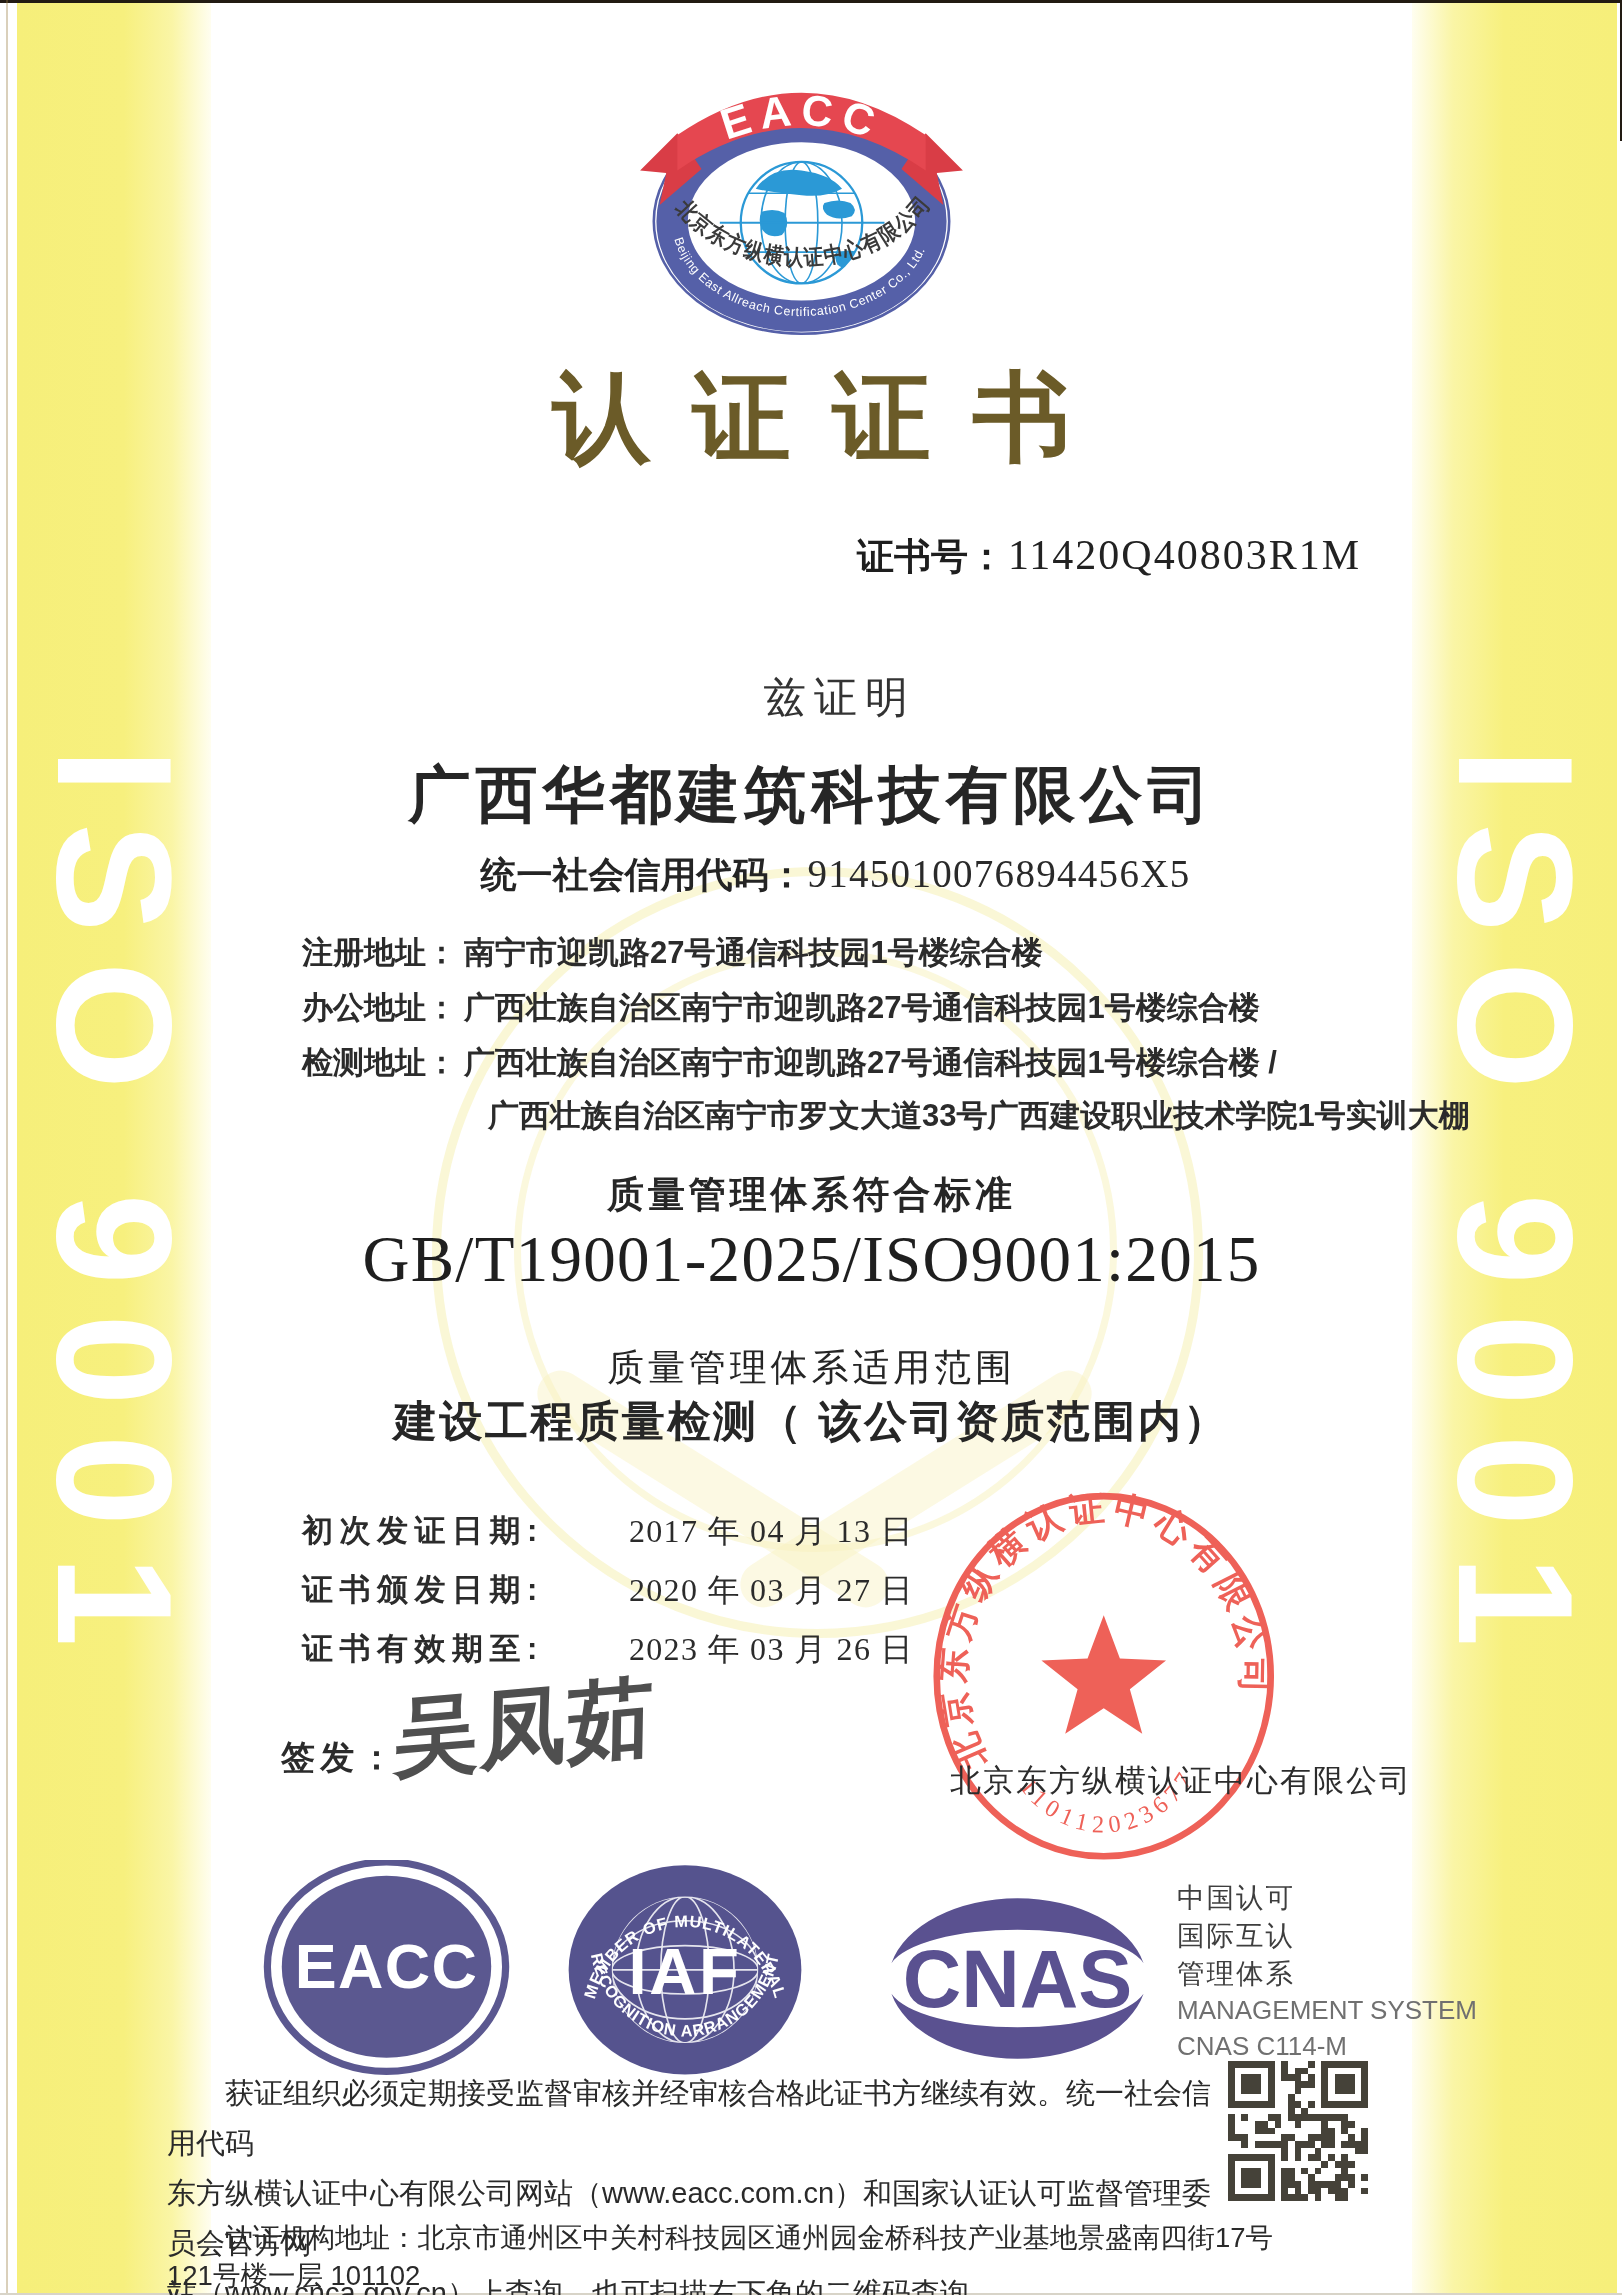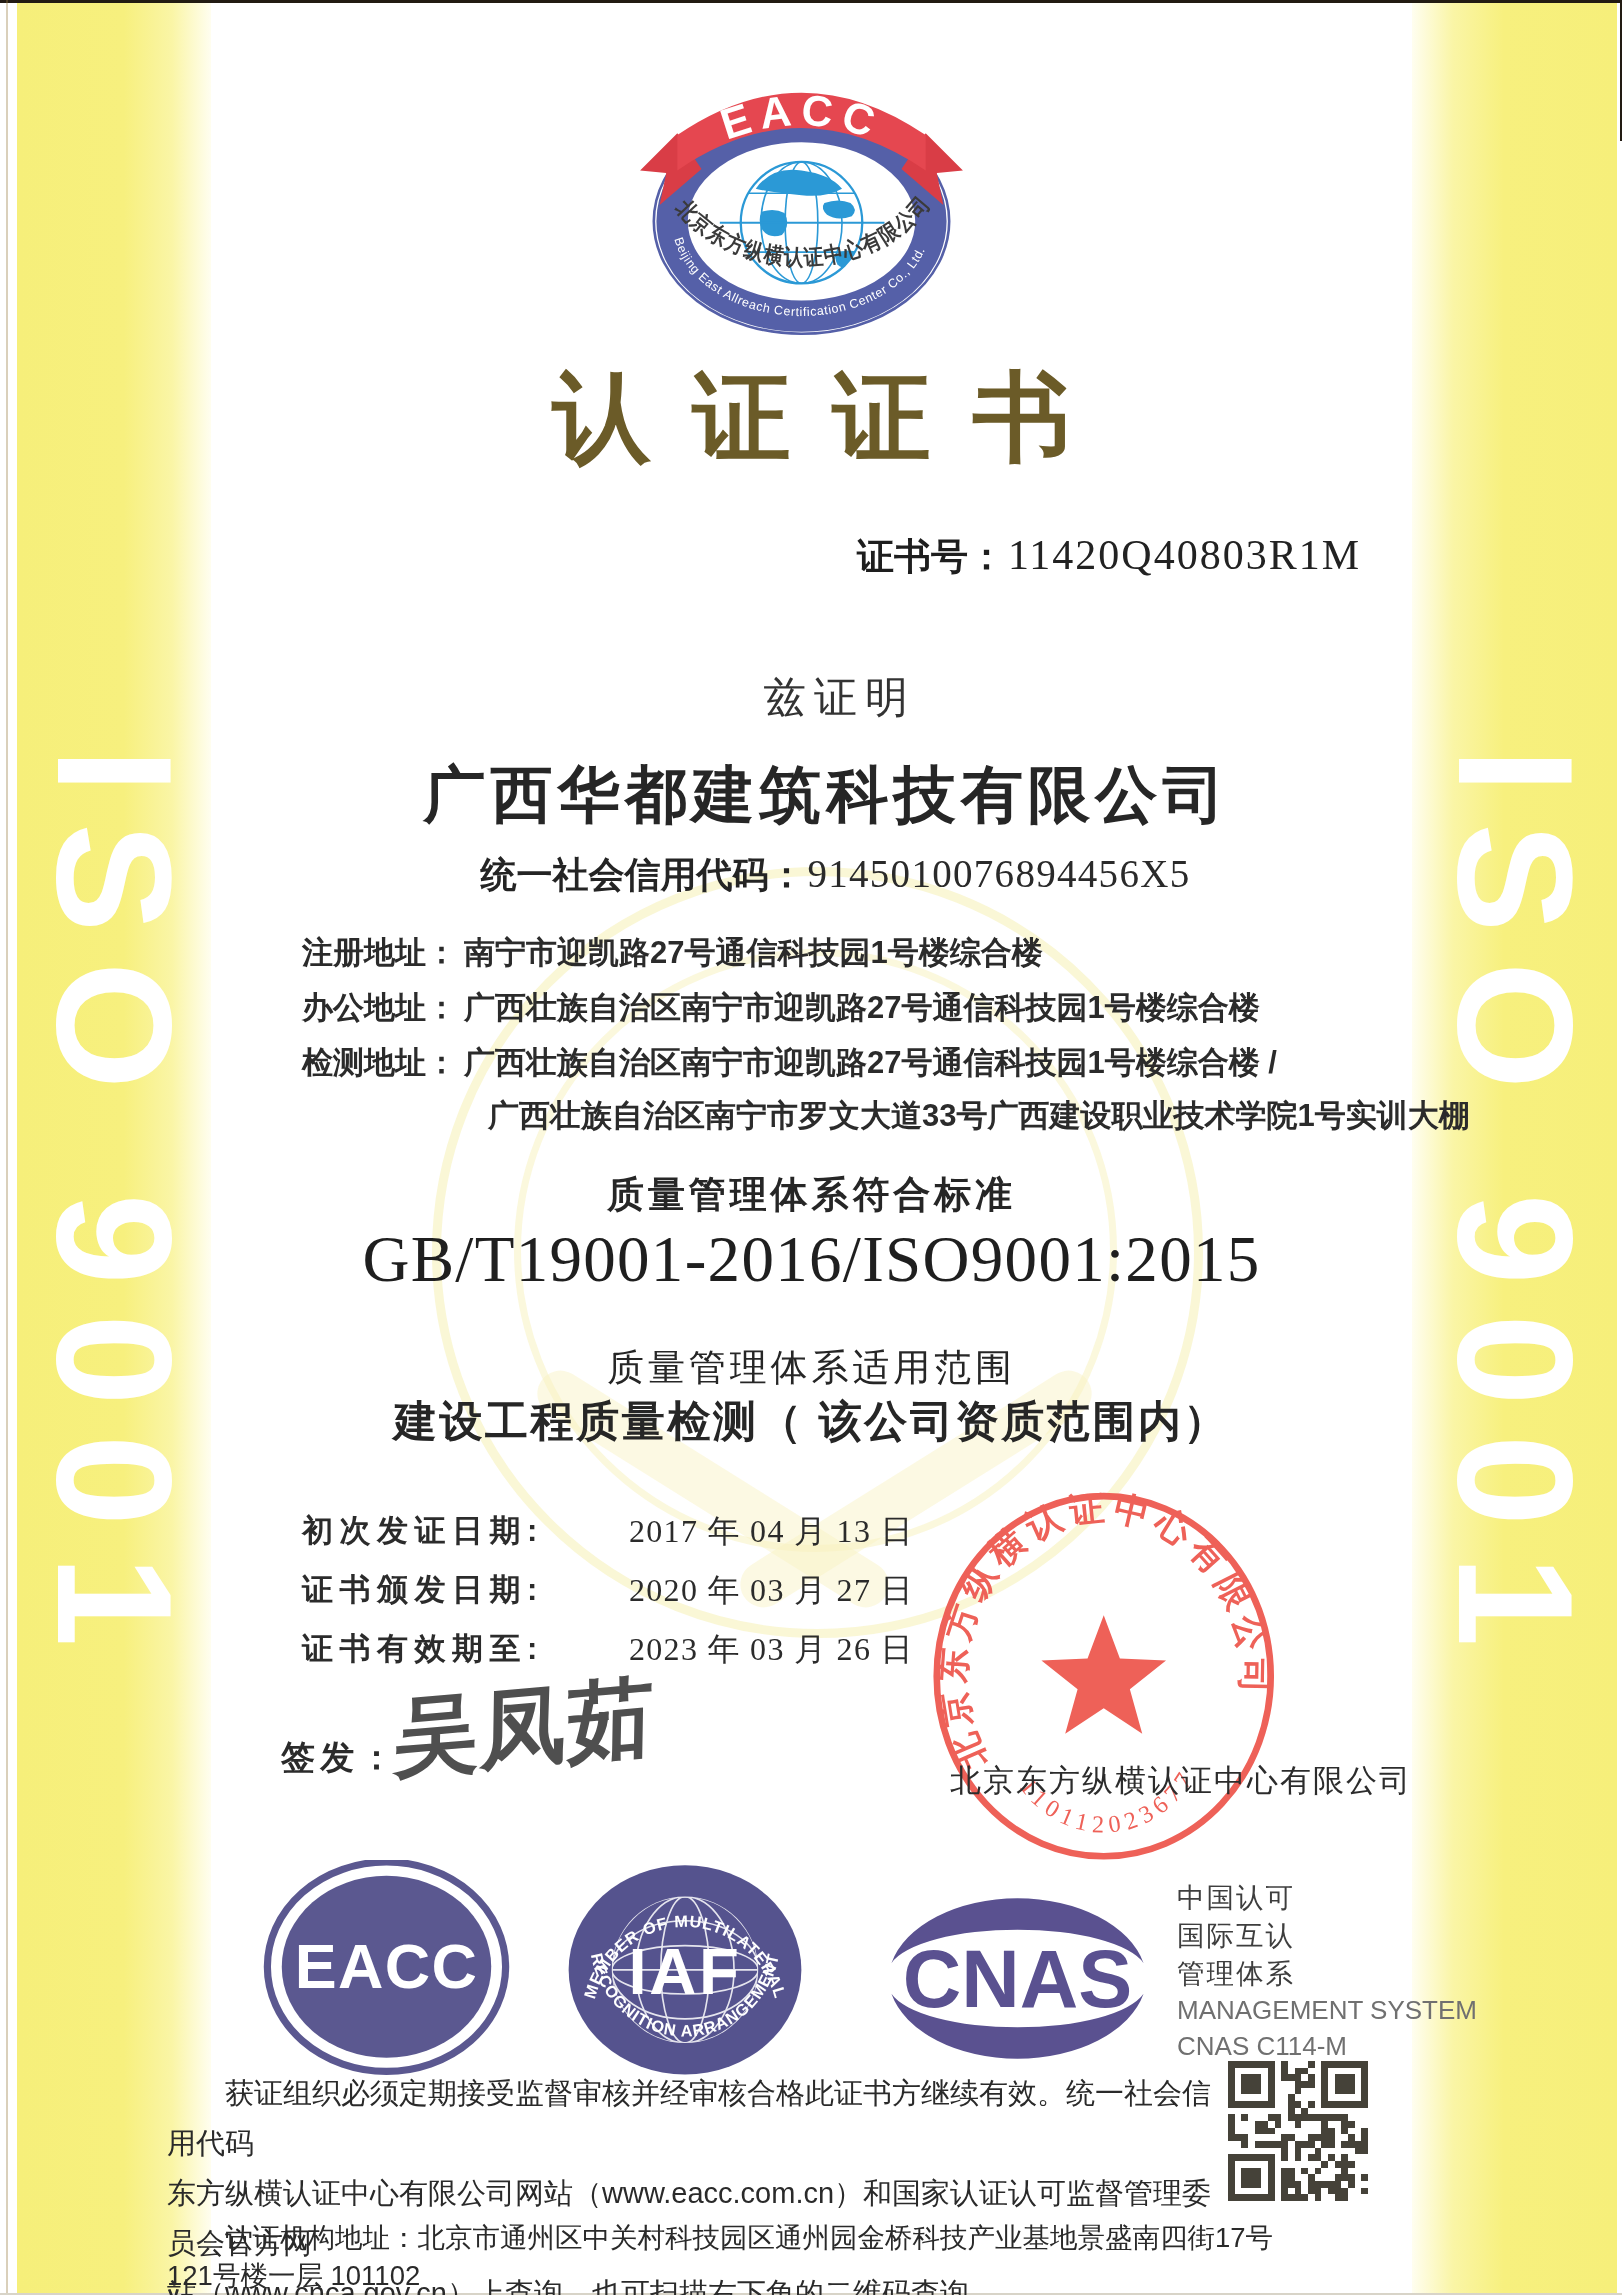--- a/index.html
+++ b/index.html
@@ -33,21 +33,21 @@
   .wm-bar1{left:510px;top:1466px;transform:rotate(32deg);}
   .wm-bar2{left:713px;top:1466px;transform:rotate(-32deg);}
 
   
   .center-line{left:211px;width:1201px;text-align:center;}
   .title{top:353px;font-size:98px;font-weight:bold;color:#6b5b28;letter-spacing:42px;text-indent:42px;}
   .certno{top:531px;left:857px;width:523px;text-align:left;white-space:nowrap;}
   .certno .lbl{font-size:37px;font-weight:bold;color:#1e1e1e;}
   .certno .val{font-family:"Liberation Serif","DejaVu Serif",serif;font-size:42px;color:#222;letter-spacing:2px;}
   .stmt{top:669px;font-size:43px;font-weight:500;color:#333;letter-spacing:7.9px;padding-left:28px;}
-  .company{top:753px;font-size:62px;font-weight:bold;color:#262626;letter-spacing:5.2px;margin-left:15px;}
+  .company{top:753px;font-size:62px;font-weight:bold;color:#262626;letter-spacing:5.2px;}
   .credit{top:851px;white-space:nowrap;margin-left:24px;}
   .credit .lbl{font-size:36px;font-weight:bold;color:#242424;}
   .credit .val{font-family:"Liberation Serif","DejaVu Serif",serif;font-size:39px;color:#2a2a2a;letter-spacing:1.3px;}
 
   .addr-row{left:302px;width:1112px;display:flex;font-size:31px;font-weight:bold;color:#2b2b2b;white-space:nowrap;}
   .addr-label{width:162px;flex:none;}
   .addr1{top:932px;}.addr2{top:987px;}.addr3{top:1042px;}.addr4{top:1095px;gap:24px;}
 
   .std-h{top:1170px;font-size:37px;font-weight:bold;letter-spacing:3.9px;color:#262626;}
   .std-code{top:1222px;font-family:"Liberation Serif","DejaVu Serif",serif;font-size:65px;color:#1f1f1f;letter-spacing:1.3px;}
@@ -162,21 +162,21 @@
   <div class="abs addr-row addr3">
     <span class="addr-label">检测地址：</span>
     <span>广西壮族自治区南宁市迎凯路27号通信科技园1号楼综合楼 /</span>
   </div>
   <div class="abs addr-row addr4">
     <span class="addr-label"></span>
     <span>广西壮族自治区南宁市罗文大道33号广西建设职业技术学院1号实训大棚</span>
   </div>
 
   <div class="abs center-line std-h">质量管理体系符合标准</div>
-  <div class="abs center-line std-code">GB/T19001-2016/ISO9001:2015</div>
+  <div class="abs center-line std-code">GB/T19001-2025/ISO9001:2015</div>
   <div class="abs center-line scope-h">质量管理体系适用范围</div>
   <div class="abs center-line scope">建设工程质量检测（ 该公司资质范围内）</div>
 
   <div class="abs date-row date1">
     <span class="date-label">初次发证日期:</span>
     <span class="date-value">2017 年 04 月 13 日</span>
   </div>
   <div class="abs date-row date2">
     <span class="date-label">证书颁发日期:</span>
     <span class="date-value">2020 年 03 月 27 日</span>

